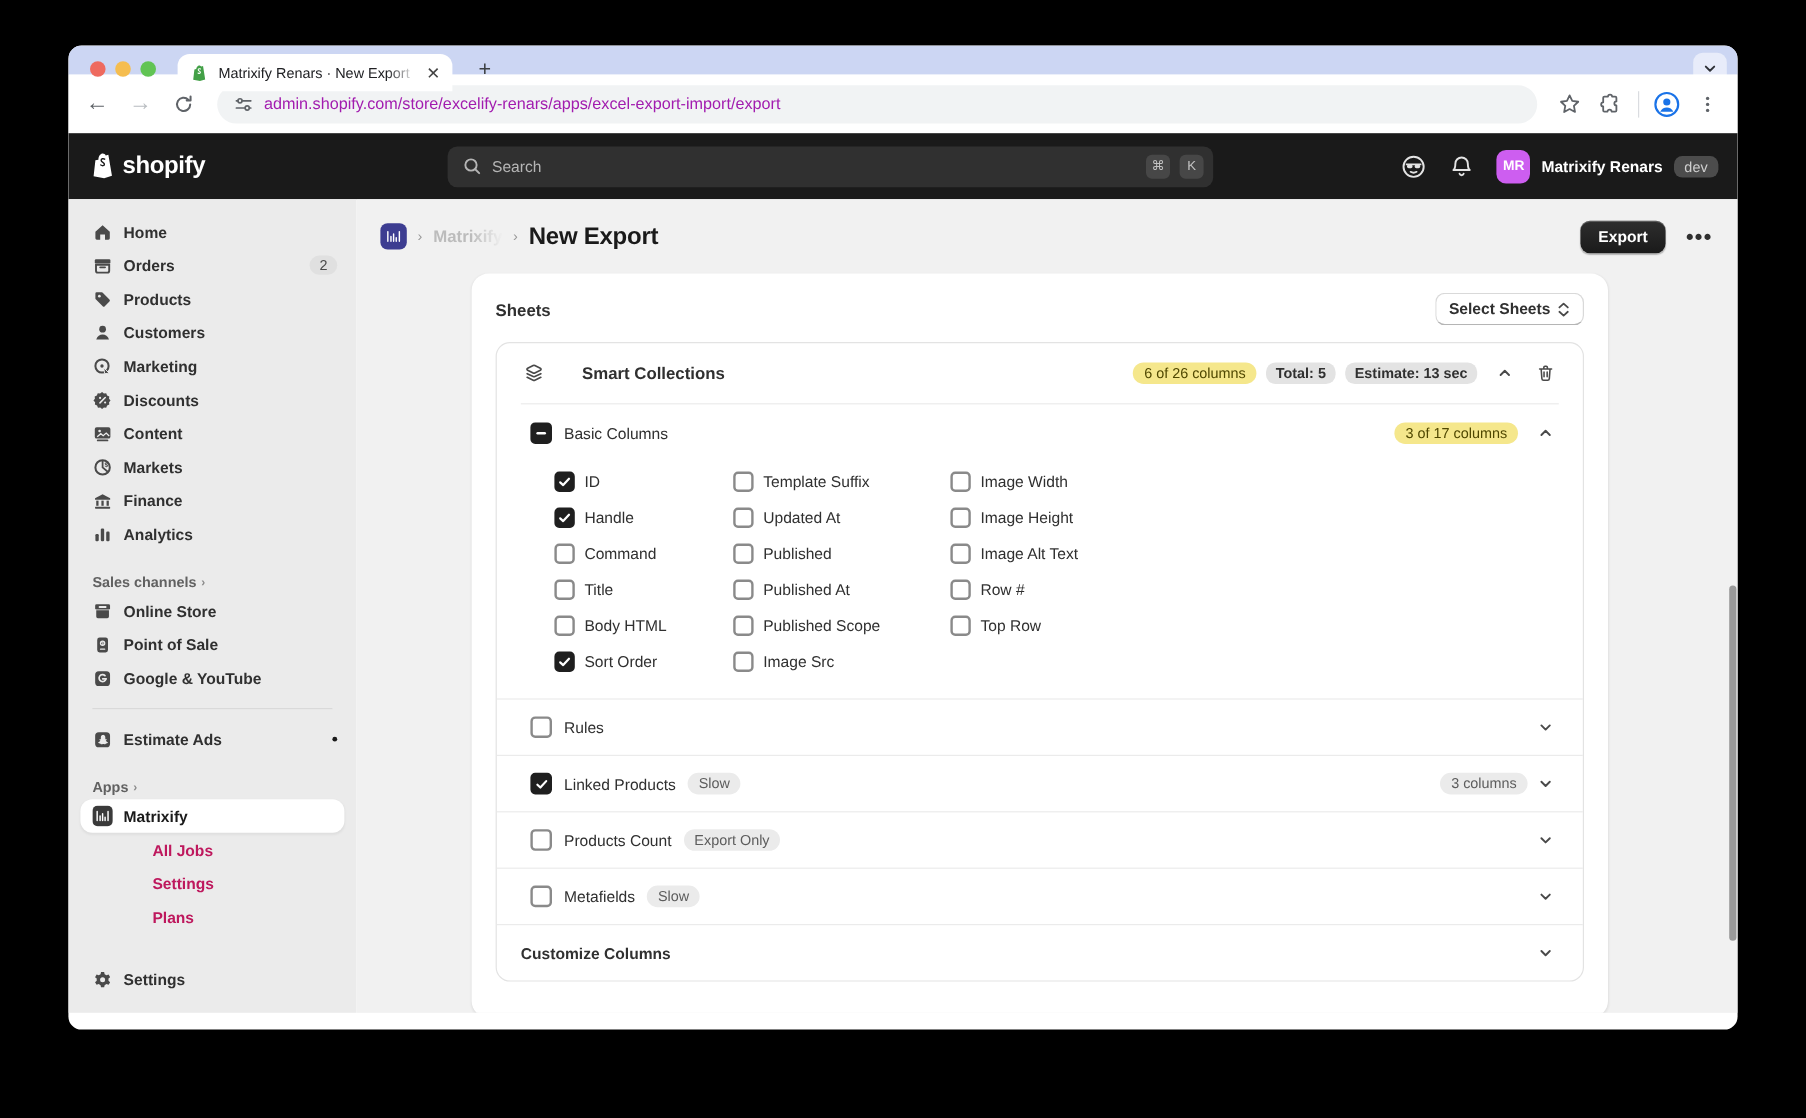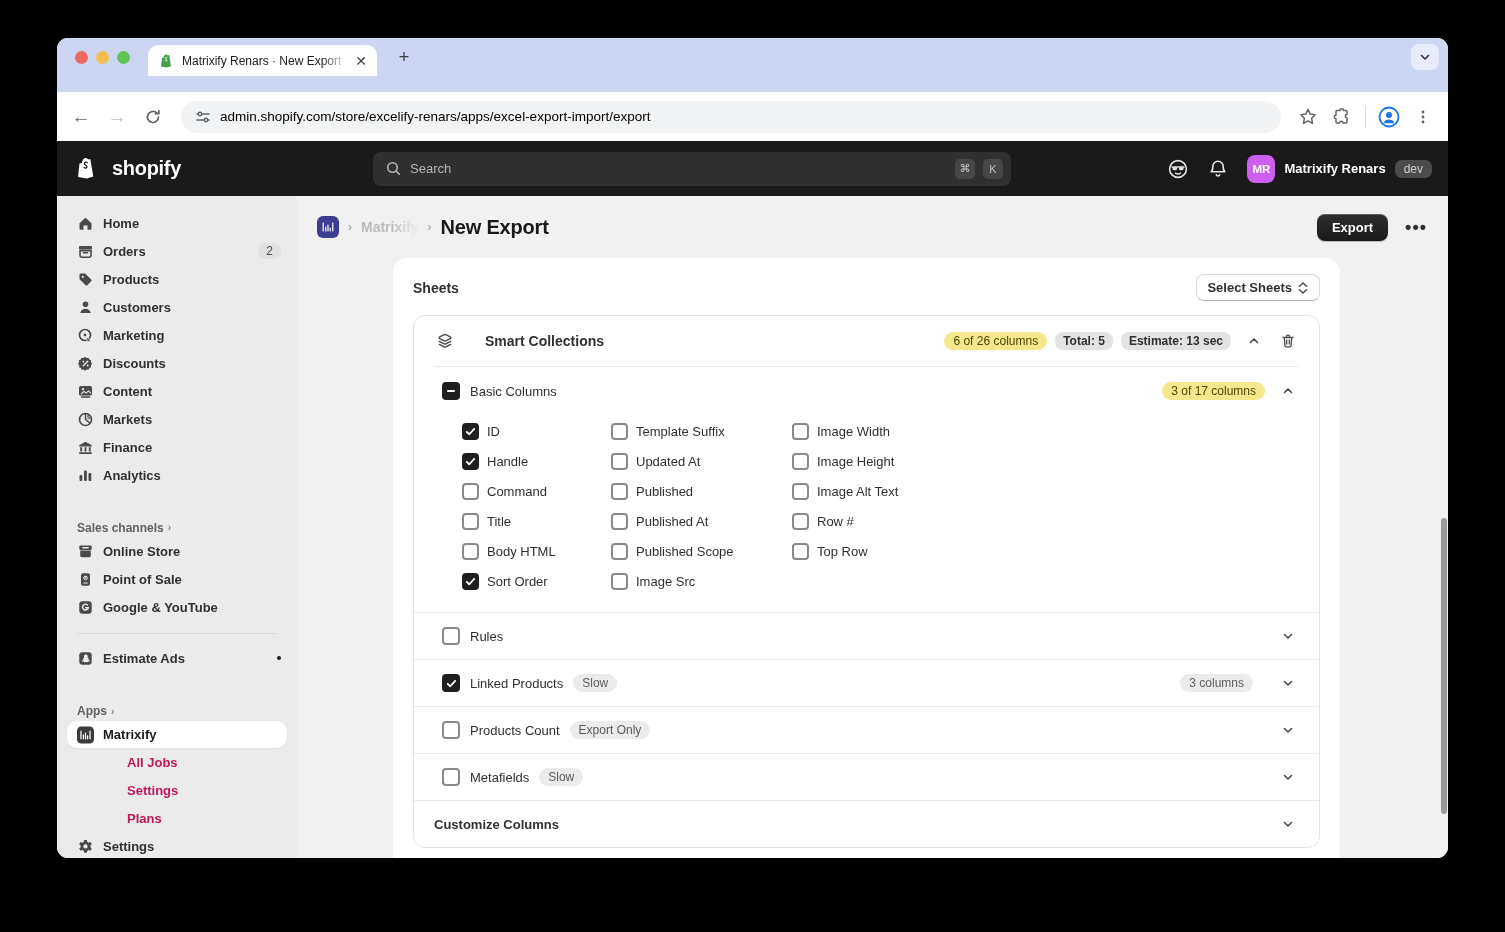--- a/index.html
+++ b/index.html
@@ -1,60 +1,60 @@
 <!DOCTYPE html>
 <html style="--accent-yellow: #f5e78c; --accent-yellow-text: #4f4700; --avatar: #cd5ef0; --red: #e0321c; --chat-blue: #303c72;"><head>
 <meta charset="utf-8">
 <style>
   * { margin:0; padding:0; box-sizing:border-box; }
   html,body { width:1505px; height:932px; background:#000; font-family:"Liberation Sans", sans-serif; overflow:hidden; }
   .window { position:absolute; left:57px; top:38px; width:1391px; height:820px; border-radius:11px; overflow:hidden; background:#fff; }
 
   
-  .tabstrip { position:relative; height:54px; background:#ccd6f3; }
+  .tabstrip { position:relative; height:24px; background:#ccd6f3; }
   .lights { position:absolute; left:18px; top:13px; display:flex; gap:8px; }
   .light { width:13px; height:13px; border-radius:50%; }
   .light.r { background:#ee6a5f; } .light.y { background:#f5bd4f; } .light.g { background:#61c454; }
   .tab { position:absolute; left:91px; top:7px; width:229px; height:31px; background:#fff; border-radius:10px 10px 0 0; display:flex; align-items:center; padding:0 10px; gap:8px; }
   .tab-title { flex:1; font-size:12px; color:#202124; white-space:nowrap; overflow:hidden; -webkit-mask-image:linear-gradient(90deg,#000 85%,transparent); mask-image:linear-gradient(90deg,#000 85%,transparent); }
   .tab-close { font-size:14px; color:#444; cursor:default; line-height:1; }
   .newtab { position:absolute; left:334px; top:6px; width:26px; height:26px; display:flex; align-items:center; justify-content:center; font-size:18px; color:#3c4043; border-radius:50%; }
   .tab-chevron { position:absolute; right:9px; top:6px; width:28px; height:26px; border-radius:8px; background:rgba(255,255,255,.55); display:flex; align-items:center; justify-content:center; color:#2f3238; }
 
   
   .toolbar { height:49px; background:#fff; display:flex; align-items:center; padding:0 10px 0 8px; gap:4px; }
   .nav-btn { width:32px; height:32px; display:flex; align-items:center; justify-content:center; font-size:19px; color:#5f6368; border-radius:50%; }
   .nav-btn.disabled { color:#b9bdc1; }
   .omnibox { flex:1; height:32px; margin:0 8px; background:#f1f3f4; border-radius:16px; display:flex; align-items:center; padding:0 14px; gap:9px; }
-  .omnibox .url { font-size:13.5px; color:#000000; }
+  .omnibox .url { font-size:13.5px; color:#a21caf; }
   .tool-ic { width:30px; height:30px; display:flex; align-items:center; justify-content:center; color:#5f6368; }
   .tool-sep { width:1px; height:22px; background:#dadce0; margin:0 4px; }
 
   
   .topbar { height:55px; background:#1a1a1a; display:flex; align-items:center; padding:0 16px; }
-  .logo { display:flex; align-items:center; gap:15px; color:#fff; width:300px; }
+  .logo { display:flex; align-items:center; gap:5px; color:#fff; width:300px; }
   .logo-text { font-size:20px; font-weight:bold; letter-spacing:-0.3px; }
   .searchbox { width:638px; height:34px; background:#303030; border-radius:8px; display:flex; align-items:center; padding:0 8px 0 12px; gap:8px; color:#b5b5b5; }
   .searchbox .ph { flex:1; font-size:13px; }
   .kbd { min-width:20px; height:20px; padding:0 4px; background:#474747; color:#c2c2c2; border-radius:5px; font-size:11px; display:flex; align-items:center; justify-content:center; }
   .top-right { margin-left:auto; display:flex; align-items:center; gap:18px; }
   .top-ic { position:relative; color:#e3e3e3; display:flex; }
   .user-chip { display:flex; align-items:center; gap:9px;justify-content:space-between; }
   .avatar { width:28px; height:28px; border-radius:8px; background:var(--avatar); color:#fff; font-size:11.5px; font-weight:bold; display:flex; align-items:center; justify-content:center; }
   .user-name { color:#fff; font-size:13px; font-weight:600; }
   .env-pill { background:rgba(255,255,255,.22); color:#cfcfcf; font-size:12px; padding:2px 9px; border-radius:7px; }
 
   
   .app-body { display:flex; height:678px; }
   .sidebar { width:240px; background:#ebebeb; padding-top:13px; display:flex; flex-direction:column; font-size:13px; color:#303030; }
   .nav-item { height:28px; display:flex; align-items:center; gap:9px; padding:0 16px 0 20px; font-weight:600; }
   .nav-icon { width:17px; height:17px; color:#4a4a4a; display:flex; align-items:center; justify-content:center; flex-shrink:0; }
   .nav-label { flex:1; white-space:nowrap; }
   .nav-badge { background:#e0e0e0; color:#4a4a4a; font-size:12px; font-weight:normal; padding:1px 8px; border-radius:9px; }
-  .nav-header { height:20px; margin-top:29px; display:flex; align-items:center; gap:4px; padding-left:20px; color:#616161; font-size:12px; font-weight:600; }
+  .nav-header { height:20px; margin-top:16px; display:flex; align-items:center; gap:4px; padding-left:20px; color:#616161; font-size:12px; font-weight:600; }
   .nav-header .chev { color:#8a8a8a; font-size:10px; }
   .nav-divider { height:1px; background:#d9d9d9; margin:11px 20px; }
   .nav-dot { width:4px; height:4px; border-radius:50%; background:#1a1a1a; }
   .nav-selected { height:28px; margin:0 10px; background:#fff; border-radius:10px; display:flex; align-items:center; gap:9px; padding:0 10px; font-weight:700; color:#1a1a1a; box-shadow:0 1px 2px rgba(0,0,0,.05); }
   .nav-sub { height:28px; display:flex; align-items:center; padding-left:70px; color:#be185d; font-weight:600; }
   .nav-bottom { margin-top:auto; margin-bottom:14px; }
 
   .main { flex:1; background:#f1f1f1; position:relative; overflow:hidden; }
   .page-header { height:62px; display:flex; align-items:center; padding:0 21px 0 20px; }
   .crumb-icon { width:22px; height:22px; border-radius:6px; background:#3d3d91; display:flex; align-items:center; justify-content:center; color:#fff; }
@@ -88,21 +88,21 @@
 
   .cb { width:18px; height:18px; border-radius:4px; border:2px solid #8a8a8a; background:#fff; flex-shrink:0; display:flex; align-items:center; justify-content:center; color:#fff; }
   .cb.on, .cb.ind { background:#1f1f1f; border-color:#1f1f1f; }
 
   .grid { display:grid; grid-auto-flow:column; grid-template-rows:repeat(6,30px); grid-template-columns:149px 181px 1fr; margin:8px 0 16px 48px; align-items:center; }
   .opt { display:flex; align-items:center; gap:8px; font-size:13px; color:#303030; }
   .opt .cb { width:17px; height:17px; }
 
   .group-row { display:flex; align-items:center; height:46px; padding:0 20px 0 28px; gap:10px; }
   .group-label { font-size:13px; color:#303030; }
-  .group-right { margin-left:auto; display:flex; align-items:center; gap:24px;justify-content:center; }
+  .group-right { margin-left:auto; display:flex; align-items:center; gap:4px;justify-content:center; }
   .customize-row { display:flex; align-items:center; height:46px; padding:0 20px; }
   .customize-label { font-size:13px; font-weight:600; color:#303030; }
 
   .scroll-thumb { position:absolute; right:1px; top:322px; width:6px; height:296px; background:#9a9a9a; border-radius:3px; }
   svg { display:block; }
 </style>
 </head>
 <body>
 
 <div class="window">

